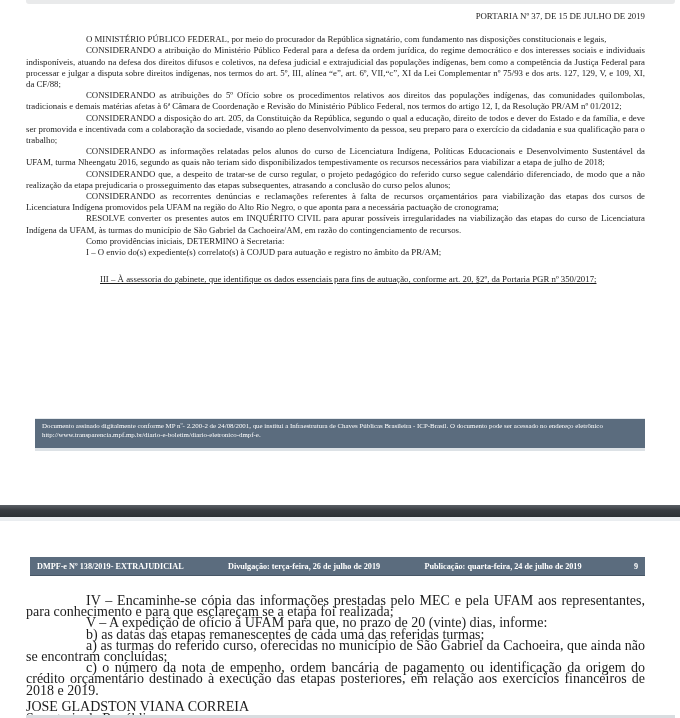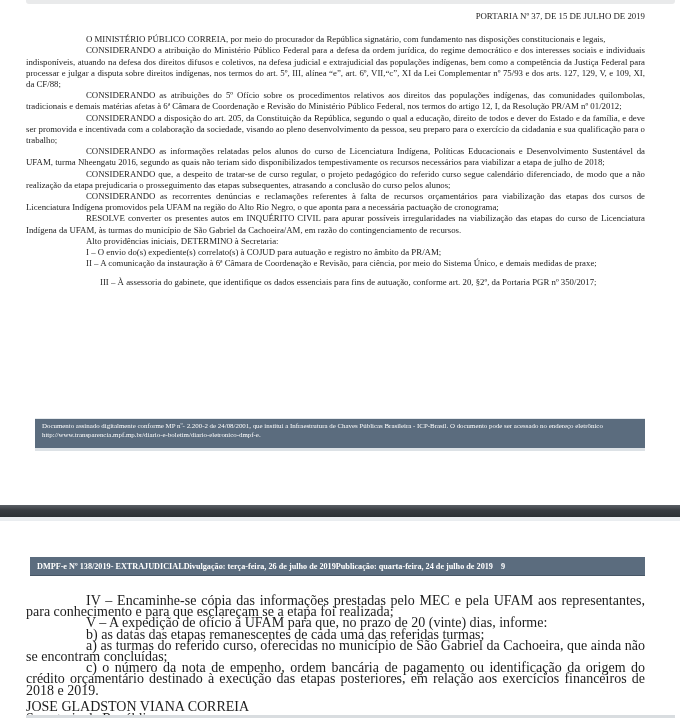--- a/index.html
+++ b/index.html
@@ -41,21 +41,22 @@
     text-align: right;
     margin: 0 0 12px 0;
   }
   .para {
     margin: 0;
     text-indent: 60px;
   }
   .para-iii {
     margin-left: 44px;
     text-indent: 30px;
-    margin-top: 8px;
+    margin-top: 16px;
+    text-decoration: underline;
   }
 
   
   .icp-banner {
     position: absolute;
     left: 35px; top: 419px;
     width: 610px; height: 29px;
     background: #5b6c7e;
     box-shadow: 0 3px 0 #dde2e6, 0 -1px 0 #e6eaed;
     box-sizing: border-box;
@@ -80,20 +81,21 @@
   .page2-header {
     position: absolute;
     left: 30px; top: 557px;
     width: 615px; height: 14px;
     background: #5b6c7e;
     border-bottom: 1px solid #475666;
     box-sizing: border-box;
     padding: 9px 7px;
     display: flex;
     align-items: center;
+    justify-content: space-between;
     color: #ffffff;
     font-weight: bold;
     font-size: 8.2px;
     white-space: nowrap;
   }
   .page2-header .pagenum { margin-left: 8px; }
 
   
   .page2-text {
     position: absolute;
@@ -120,31 +122,30 @@
 </style>
 </head>
 <body>
 
 <div class="stage">
 
   <div class="top-strip"></div>
 
   <div class="page1-text">
     <div class="doc-title">PORTARIA Nº 37, DE 15 DE JULHO DE 2019</div>
-    <p class="para">O MINISTÉRIO PÚBLICO CORREIA, por meio do procurador da República signatário, com fundamento nas disposições constitucionais e legais,</p>
+    <p class="para">O MINISTÉRIO PÚBLICO FEDERAL, por meio do procurador da República signatário, com fundamento nas disposições constitucionais e legais,</p>
     <p class="para">CONSIDERANDO a atribuição do Ministério Público Federal para a defesa da ordem jurídica, do regime democrático e dos interesses sociais e individuais indisponíveis, atuando na defesa dos direitos difusos e coletivos, na defesa judicial e extrajudicial das populações indígenas, bem como a competência da Justiça Federal para processar e julgar a disputa sobre direitos indígenas, nos termos do art. 5º, III, alínea “e”, art. 6º, VII,“c”, XI da Lei Complementar nº 75/93 e dos arts. 127, 129, V, e 109, XI, da CF/88;</p>
     <p class="para">CONSIDERANDO as atribuições do 5º Ofício sobre os procedimentos relativos aos direitos das populações indígenas, das comunidades quilombolas, tradicionais e demais matérias afetas à 6ª Câmara de Coordenação e Revisão do Ministério Público Federal, nos termos do artigo 12, I, da Resolução PR/AM nº 01/2012;</p>
     <p class="para">CONSIDERANDO a disposição do art. 205, da Constituição da República, segundo o qual a educação, direito de todos e dever do Estado e da família, e deve ser promovida e incentivada com a colaboração da sociedade, visando ao pleno desenvolvimento da pessoa, seu preparo para o exercício da cidadania e sua qualificação para o trabalho;</p>
     <p class="para">CONSIDERANDO as informações relatadas pelos alunos do curso de Licenciatura Indígena, Políticas Educacionais e Desenvolvimento Sustentável da UFAM, turma Nheengatu 2016, segundo as quais não teriam sido disponibilizados tempestivamente os recursos necessários para viabilizar a etapa de julho de 2018;</p>
     <p class="para">CONSIDERANDO que, a despeito de tratar-se de curso regular, o projeto pedagógico do referido curso segue calendário diferenciado, de modo que a não realização da etapa prejudicaria o prosseguimento das etapas subsequentes, atrasando a conclusão do curso pelos alunos;</p>
     <p class="para">CONSIDERANDO as recorrentes denúncias e reclamações referentes à falta de recursos orçamentários para viabilização das etapas dos cursos de Licenciatura Indígena promovidos pela UFAM na região do Alto Rio Negro, o que aponta para a necessária pactuação de cronograma;</p>
     <p class="para">RESOLVE converter os presentes autos em INQUÉRITO CIVIL para apurar possíveis irregularidades na viabilização das etapas do curso de Licenciatura Indígena da UFAM, às turmas do município de São Gabriel da Cachoeira/AM, em razão do contingenciamento de recursos.</p>
-    <p class="para">Alto providências iniciais, DETERMINO à Secretaria:</p>
+    <p class="para">Como providências iniciais, DETERMINO à Secretaria:</p>
     <p class="para">I – O envio do(s) expediente(s) correlato(s) à COJUD para autuação e registro no âmbito da PR/AM;</p>
-    <p class="para">II – A comunicação da instauração à 6ª Câmara de Coordenação e Revisão, para ciência, por meio do Sistema Único, e demais medidas de praxe;</p>
     <p class="para para-iii">III – À assessoria do gabinete, que identifique os dados essenciais para fins de autuação, conforme art. 20, §2º, da Portaria PGR nº 350/2017;</p>
   </div>
 
   <div class="icp-banner">
     <span>Documento assinado digitalmente conforme MP nº- 2.200-2 de 24/08/2001, que institui a Infraestrutura de Chaves Públicas Brasileira - ICP-Brasil.  O documento pode ser acessado no endereço eletrônico http://www.transparencia.mpf.mp.br/diario-e-boletim/diario-eletronico-dmpf-e.</span>
   </div>
 
   <div class="page-separator"></div>
 
   <div class="page2-header">

